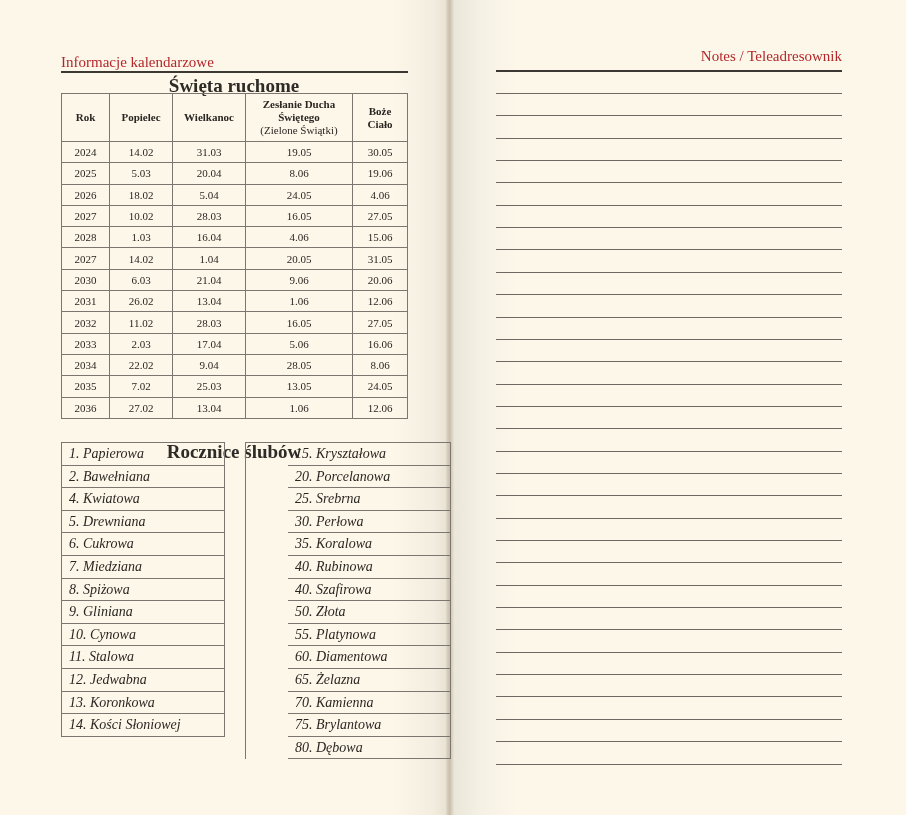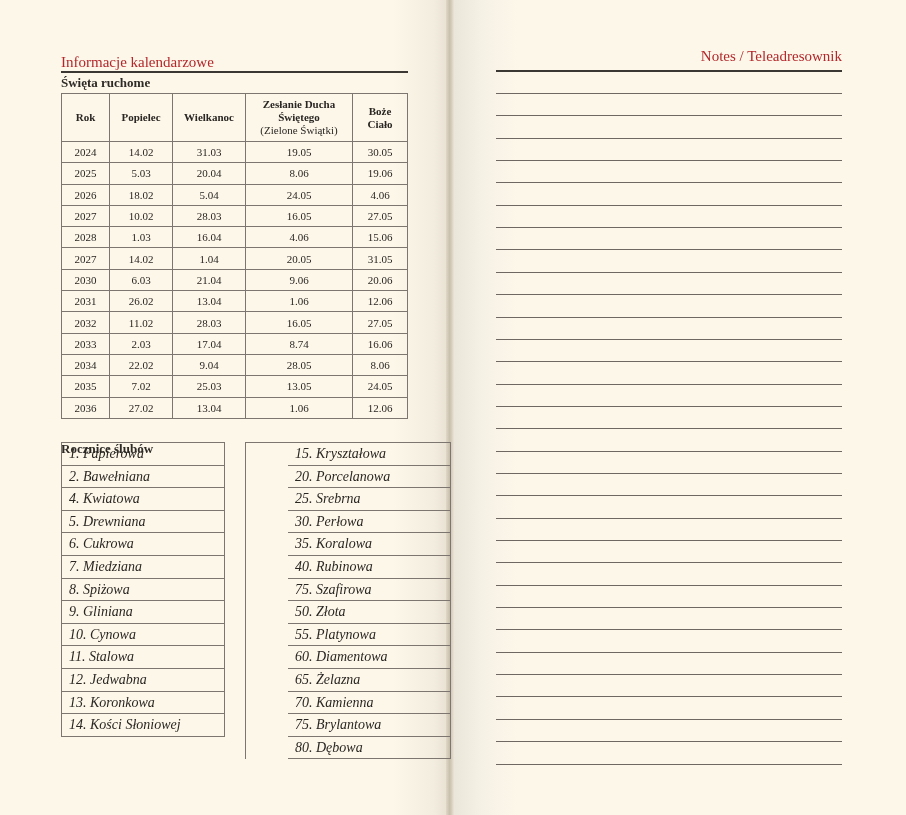--- a/index.html
+++ b/index.html
@@ -25,22 +25,22 @@
   .section-title {
     position: absolute; color: #b3272b;
     font-family: "Liberation Serif", serif; font-size: 15px; line-height: 18px;
   }
   .title-left { left: 61px; top: 53px; }
   .title-right { right: 64px; top: 47px; }
   .rule-thick {
     position: absolute; height: 2px; background: #3b3733;
   }
   .subhead {
-    position: absolute; left: 61px; width: 346px; text-align: left;
-    font-family: "Liberation Serif", serif; font-size: 13px; font-weight: bold; color: #2e2a26;
+    position: absolute; left: 61px; width: 346px; text-align: center;
+    font-family: "Liberation Serif", serif; font-size: 19px; font-weight: bold; color: #2e2a26;
   }
   table.feasts {
     position: absolute; left: 61px; top: 93px; width: 347px;
     border-collapse: collapse; table-layout: fixed;
     font-family: "Liberation Serif", serif; font-size: 11px;
   }
   table.feasts th, table.feasts td {
     border: 1.3px solid #7d7570; text-align: center; padding: 0;
   }
   table.feasts th { height: 47px; font-weight: bold; font-size: 11px; line-height: 13px; }
@@ -157,21 +157,21 @@
         <td>2032</td>
         <td>11.02</td>
         <td>28.03</td>
         <td>16.05</td>
         <td>27.05</td>
       </tr>
       <tr>
         <td>2033</td>
         <td>2.03</td>
         <td>17.04</td>
-        <td>8.74</td>
+        <td>5.06</td>
         <td>16.06</td>
       </tr>
       <tr>
         <td>2034</td>
         <td>22.02</td>
         <td>9.04</td>
         <td>28.05</td>
         <td>8.06</td>
       </tr>
       <tr>
@@ -208,21 +208,21 @@
     <div class="ann-item">13. Koronkowa</div>
     <div class="ann-item">14. Kości Słoniowej</div>
   </div>
 <div class="ann-col right" id="ann-right">
     <div class="ann-item">15. Kryształowa</div>
     <div class="ann-item">20. Porcelanowa</div>
     <div class="ann-item">25. Srebrna</div>
     <div class="ann-item">30. Perłowa</div>
     <div class="ann-item">35. Koralowa</div>
     <div class="ann-item">40. Rubinowa</div>
-    <div class="ann-item">75. Szafirowa</div>
+    <div class="ann-item">40. Szafirowa</div>
     <div class="ann-item">50. Złota</div>
     <div class="ann-item">55. Platynowa</div>
     <div class="ann-item">60. Diamentowa</div>
     <div class="ann-item">65. Żelazna</div>
     <div class="ann-item">70. Kamienna</div>
     <div class="ann-item">75. Brylantowa</div>
     <div class="ann-item">80. Dębowa</div>
   </div>
 
 <div class="section-title title-right">Notes / Teleadresownik</div>

